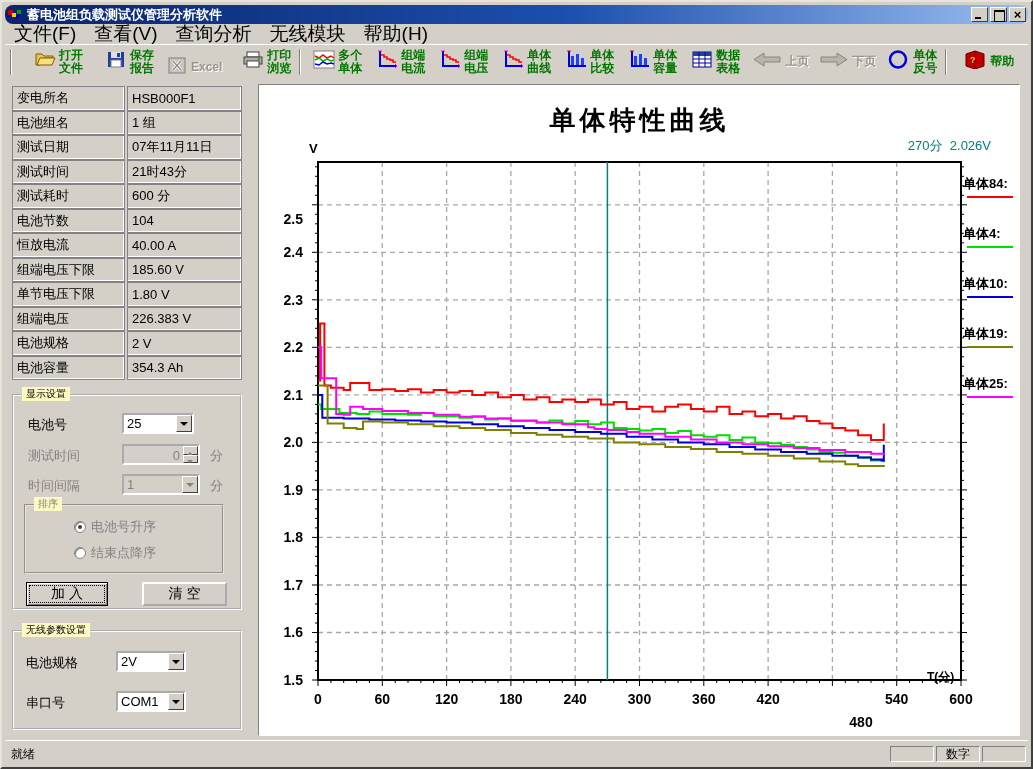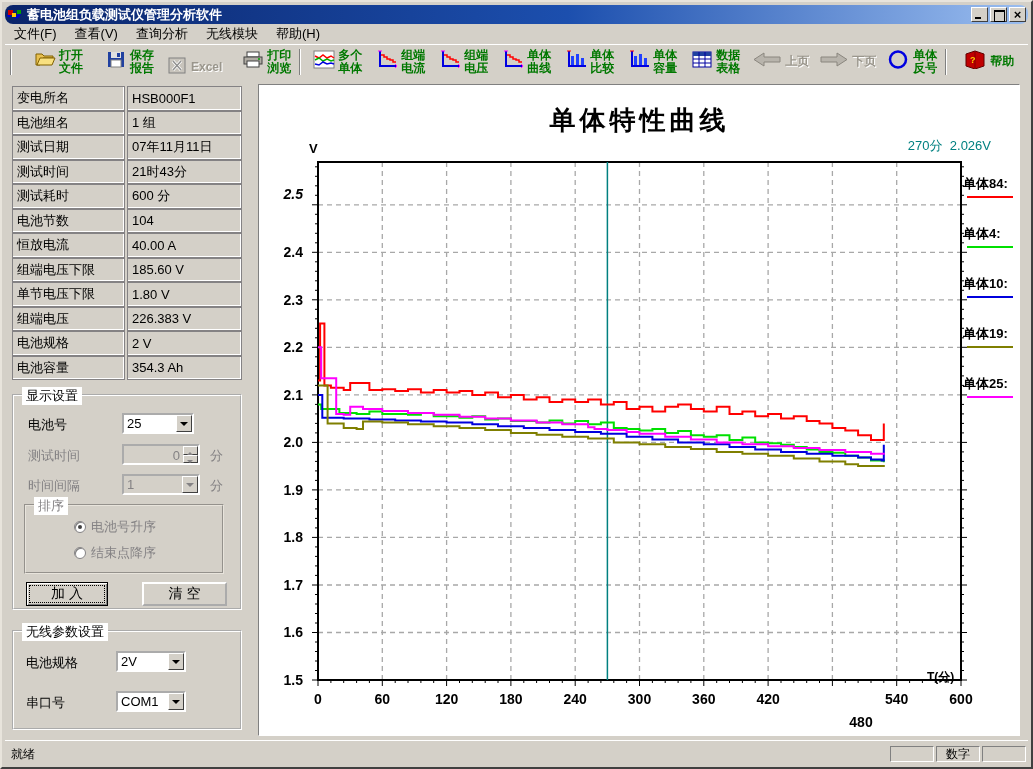--- a/index.html
+++ b/index.html
@@ -14,39 +14,39 @@
   .app-icon { width:16px; height:14px; margin-right:4px; flex:0 0 auto; }
   .title-text { color:#fff; font-weight:bold; font-size:13px; white-space:nowrap; }
   .win-btns { margin-left:auto; display:flex; gap:2px; }
   .win-btn { width:17px; height:15px; background:#d4d0c8; border:1px solid; border-color:#fff #404040 #404040 #fff;
              font-size:10px; font-weight:bold; text-align:center; line-height:13px; color:#000; position:relative; }
   .glyph-min::after{ content:""; position:absolute; left:3px; right:6px; bottom:2px; border-bottom:2px solid #000;}
   .glyph-max::after{ content:""; position:absolute; left:3px; top:2px; width:9px; height:9px; border:1px solid #000; border-top-width:2px;}
   .glyph-close::after{ content:"×"; position:absolute; left:0; right:0; top:0; font-size:13px; line-height:13px;}
   
   .menubar { position:absolute; left:3px; top:22px; right:3px; height:20px; background:#d4d0c8;
-             display:flex; align-items:center; font-size:13px; }
+             display:flex; align-items:center; font-size:19px; }
   .menu-item { padding:2px 9px; white-space:nowrap; }
   
   .toolbar { position:absolute; left:3px; top:42px; right:3px; height:34px; background:#d4d0c8;
              border-top:1px solid #fff; display:flex; align-items:center; }
   .tb-btn { display:flex; align-items:center; gap:3px; padding:2px 3px; height:30px; white-space:nowrap; }
   .tb-btn .lbl { color:#007800; font-size:12px; line-height:13px; font-weight:bold; }
   .tb-btn.disabled .lbl { color:#9a968c; text-shadow:1px 1px 0 #fff; }
   .tb-sep { width:2px; height:26px; margin:0 5px; border-left:1px solid #808080; border-right:1px solid #fff; }
   
   .info-table { position:absolute; left:10px; top:84px; width:250px; }
   .irow { display:flex; height:24.5px; }
   .icell { border:1px solid #848284; box-shadow:inset -1px -1px 0 #fff; background:#d4d0c8;
            font-size:13px; display:flex; align-items:center; padding-left:4px; color:#000; }
   .ilabel { width:113px; margin-right:2px; }
   .ivalue { width:115px; font-size:13px; }
   
   .groupbox { position:absolute; border:2px groove #ffffff; }
-  .gb-title { position:absolute; top:-9px; left:8px; background:#ffffff; padding:0 4px; font-size:13px; }
+  .gb-title { position:absolute; top:-9px; left:8px; background:#fef9c3; padding:0 4px; font-size:10px; }
   .gray { color:#848284; }
   .row-label { position:absolute; font-size:13px; }
   
   .combo { position:absolute; height:21px; border:2px inset #fff; background:#fff; display:flex; }
   .combo.disabled { background:#d4d0c8; }
   .combo .val { flex:1; font-size:13px; padding:1px 0 0 3px; overflow:hidden; }
   .combo.disabled .val { color:#848284; }
   .drop-btn { width:16px; background:#d4d0c8; border:1px solid; border-color:#fff #404040 #404040 #fff;
               display:flex; align-items:center; justify-content:center; }
   .drop-btn::after { content:""; border:4px solid transparent; border-top-color:#000; margin-top:4px; }
@@ -395,21 +395,21 @@
   <div class="ytick" style="left: 8px; top: 587px;">1.5</div>
       <div class="ytick" style="left: 8px; top: 539.477px;">1.6</div>
       <div class="ytick" style="left: 8px; top: 491.954px;">1.7</div>
       <div class="ytick" style="left: 8px; top: 444.431px;">1.8</div>
       <div class="ytick" style="left: 8px; top: 396.908px;">1.9</div>
       <div class="ytick" style="left: 8px; top: 349.385px;">2.0</div>
       <div class="ytick" style="left: 8px; top: 301.862px;">2.1</div>
       <div class="ytick" style="left: 8px; top: 254.339px;">2.2</div>
       <div class="ytick" style="left: 8px; top: 206.817px;">2.3</div>
       <div class="ytick" style="left: 8px; top: 159.294px;">2.4</div>
-      <div class="ytick" style="left: 8px; top: 101px; font-style: italic;">2.5</div>
+      <div class="ytick" style="left: 8px; top: 126px;">2.5</div>
       <div class="xtick" style="left: 39px; top: 606px;">0</div>
       <div class="xtick" style="left: 103.3px; top: 606px;">60</div>
       <div class="xtick" style="left: 167.6px; top: 606px;">120</div>
       <div class="xtick" style="left: 231.9px; top: 606px;">180</div>
       <div class="xtick" style="left: 296.2px; top: 606px;">240</div>
       <div class="xtick" style="left: 360.5px; top: 606px;">300</div>
       <div class="xtick" style="left: 424.8px; top: 606px;">360</div>
       <div class="xtick" style="left: 489.1px; top: 606px;">420</div>
       <div class="xtick" style="left: 582px; top: 606px; margin-top: 23px;">480</div>
       <div class="xtick" style="left: 617.7px; top: 606px;">540</div>

